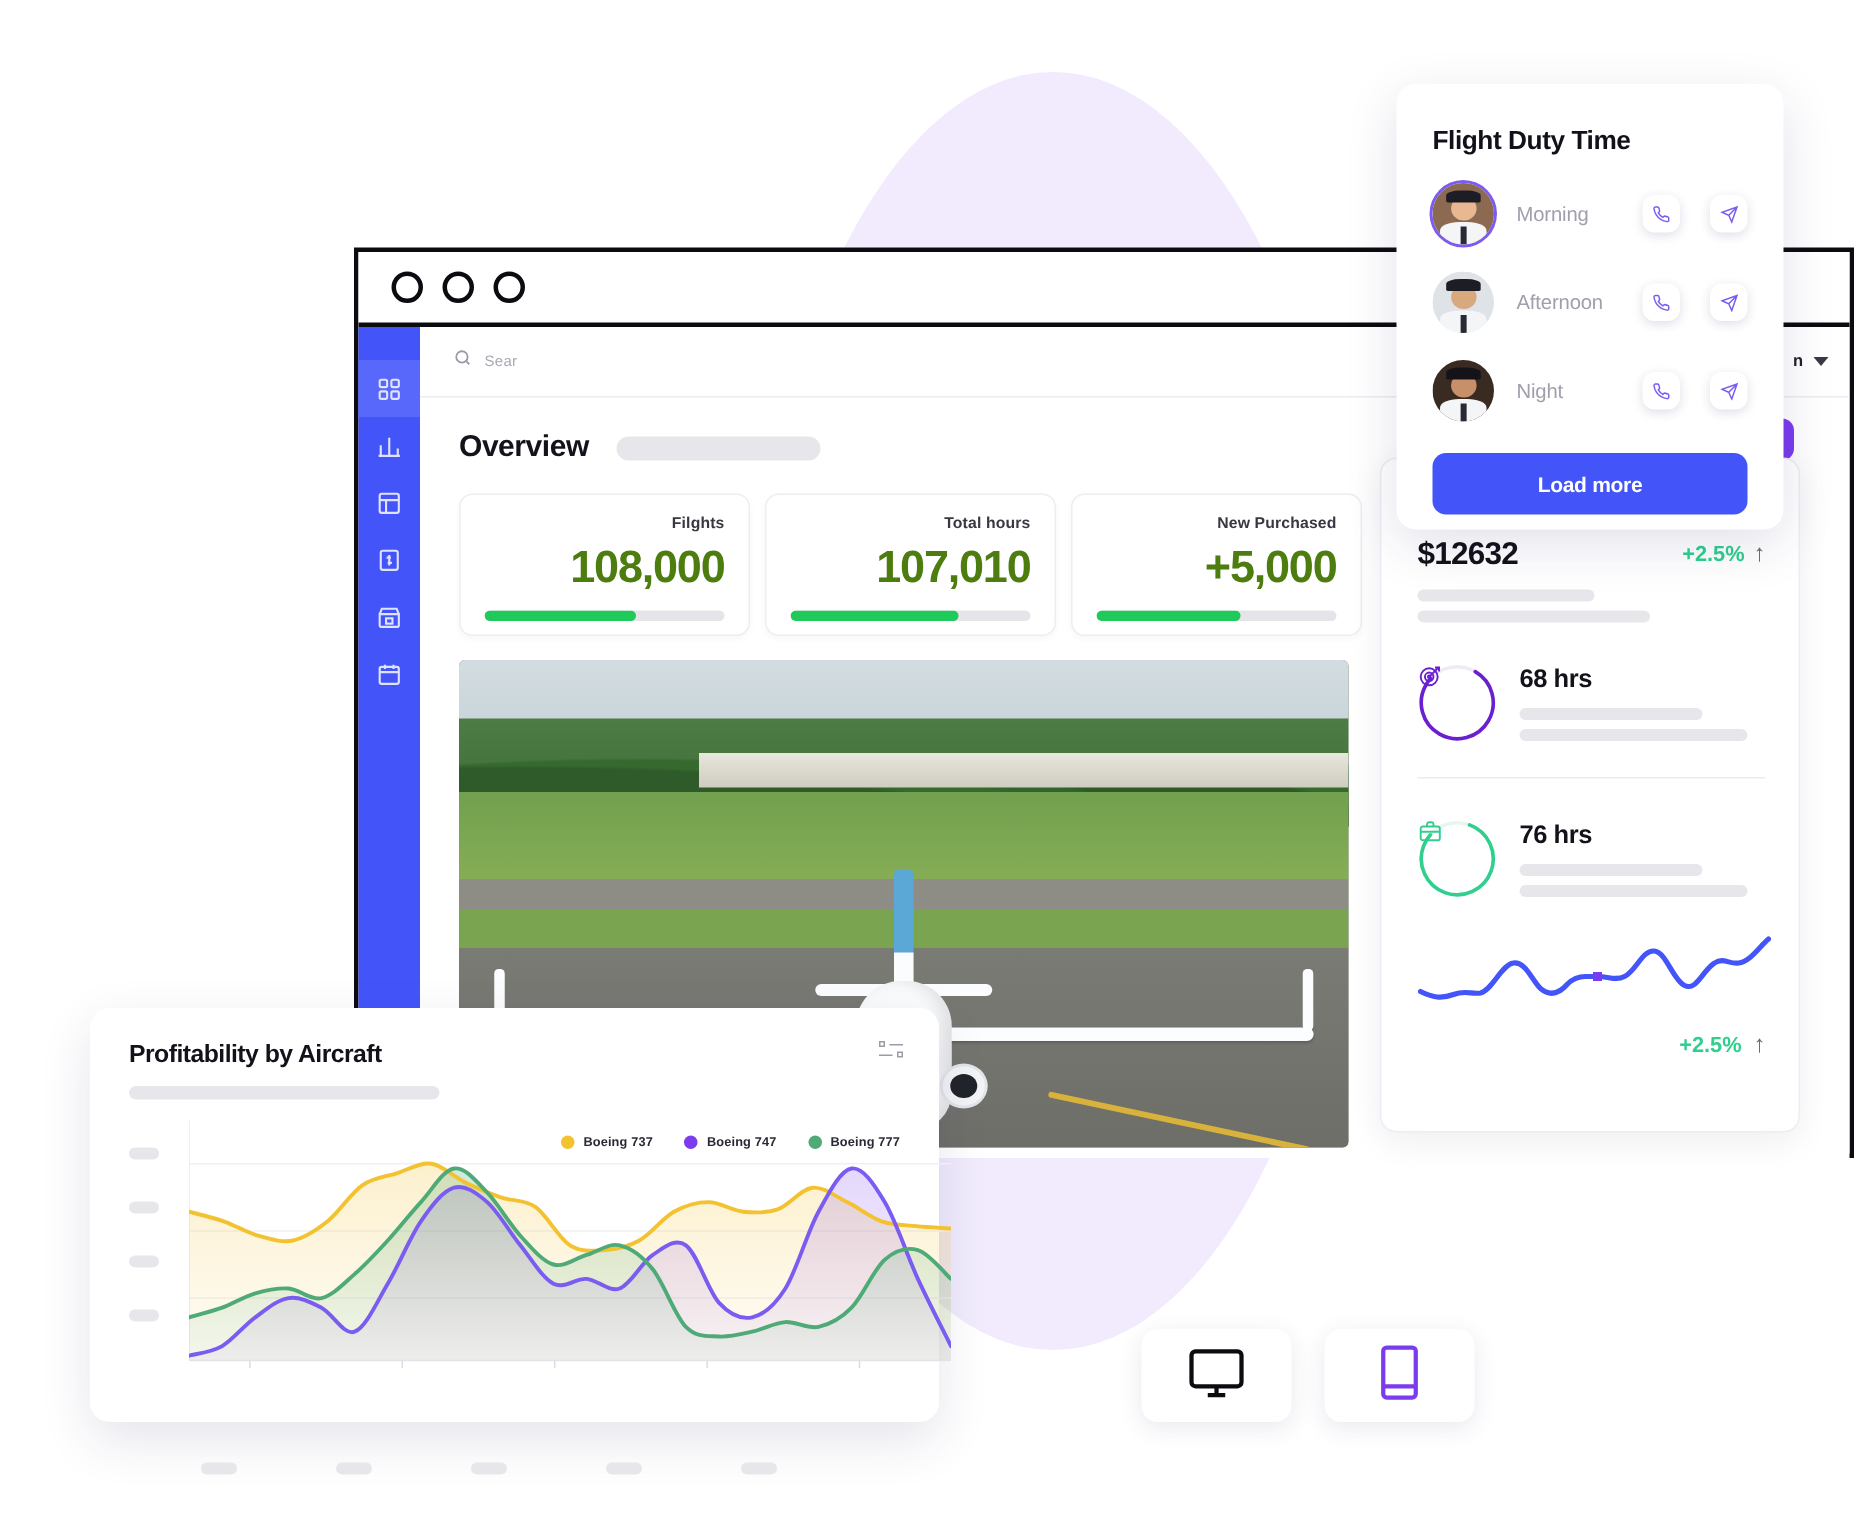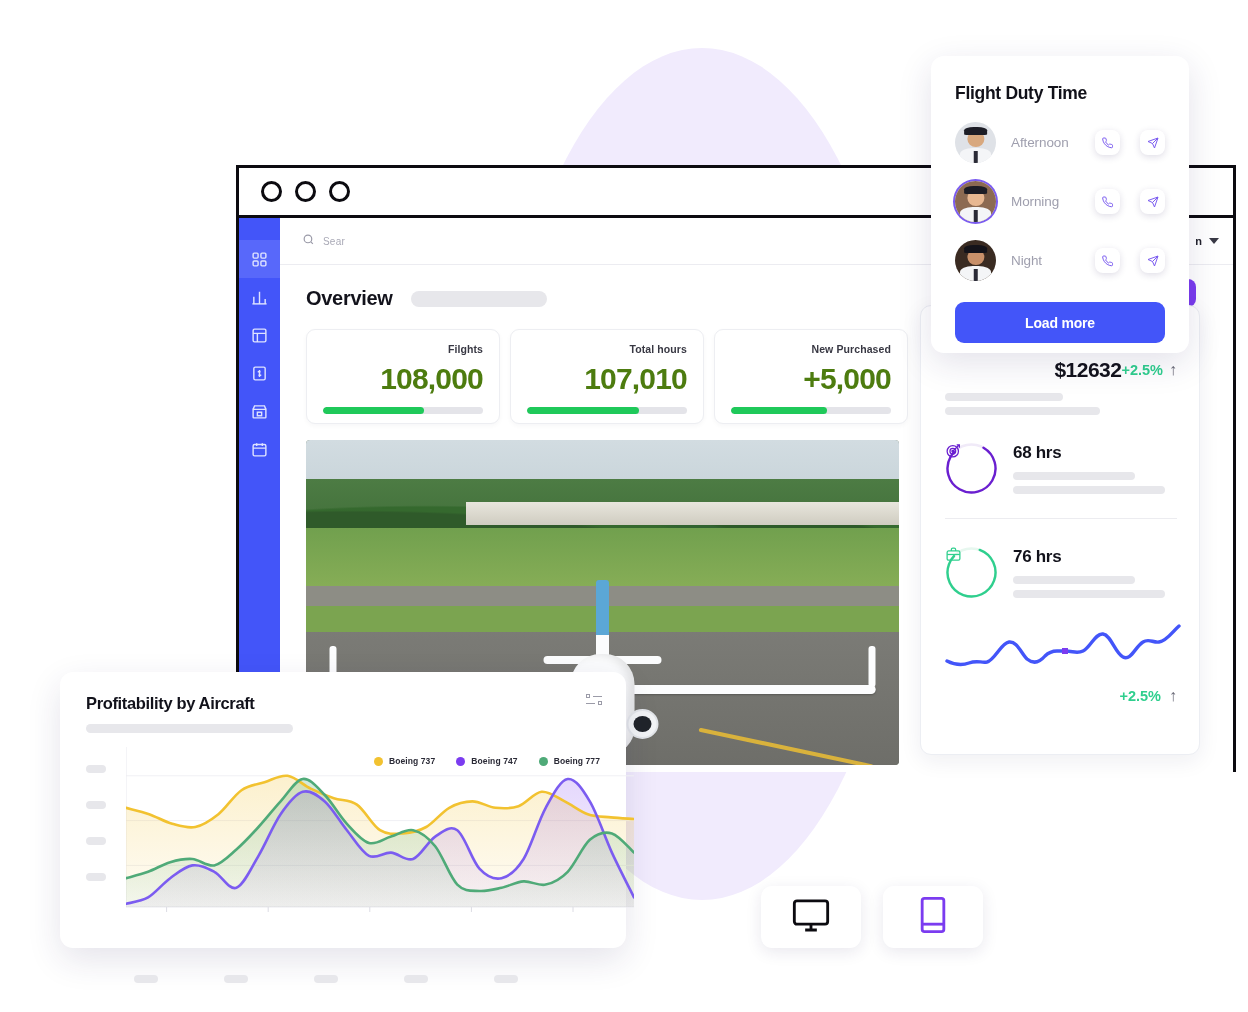--- a/index.html
+++ b/index.html
@@ -187,21 +187,21 @@
     width:10px; height:10px; border-radius:50%; background:#d98b1d; }
 
   
   .right-panel {
     position: absolute; left: 920px; top: 305px;
     width: 280px; height: 450px;
     background: #ffffff; border: 1px solid #eceef3; border-radius: 11px;
     box-shadow: 0 6px 22px rgba(30,30,70,.07);
     z-index: 4; padding: 52px 22px 0 24px;
   }
-  .rp-amount-row { display:flex; align-items:center; justify-content:flex-end; }
+  .rp-amount-row { display:flex; align-items:center; justify-content:space-between; }
   .rp-amount { font-size: 21px; font-weight: 700; color:#12121b; letter-spacing:-.5px; }
   .rp-delta { display:flex; align-items:center; gap:6px; }
   .rp-pct { font-size: 14.5px; font-weight: 700; color:#2fcf8e; }
   .rp-arrow { color:#6b6b78; font-size:16px; line-height:1; }
   .rp-skel-a { width:118px; height:8px; margin-top:11px; }
   .rp-skel-b { width:155px; height:8px; margin-top:6px; }
 
   .metric {
     display:flex; align-items:center; gap:15px; margin-top:27px;
   }
@@ -517,49 +517,49 @@
     <div class="rp-bottom-delta">
       <span class="rp-pct">+2.5%</span>
       <span class="rp-arrow">↑</span>
     </div>
   </div>
 
   <div class="duty-card">
     <div class="duty-title">Flight Duty Time</div>
 
     <div class="duty-row">
+      <div class="avatar ring-hl">
+        <div class="av-bg" style="background:#8c6a52"></div>
+        <div class="av-head" style="background:#e8b892"></div>
+        <div class="av-cap"></div>
+        <div class="av-body"></div>
+        <div class="av-tie"></div>
+      </div>
+      <span class="duty-label">Morning</span>
+      <span class="act-btn">
+        <svg width="12" height="12" viewBox="0 0 24 24" fill="none" stroke="currentColor" stroke-width="2">
+          <path d="M21 16.9v2.6a2 2 0 0 1-2.2 2 19.6 19.6 0 0 1-8.5-3 19.3 19.3 0 0 1-6-6A19.6 19.6 0 0 1 1.3 4 2 2 0 0 1 3.3 2H6a2 2 0 0 1 2 1.7c.1 1 .4 2 .7 2.9a2 2 0 0 1-.5 2.1L7.1 9.9a16 16 0 0 0 6 6l1.2-1.1a2 2 0 0 1 2.1-.5c.9.3 1.9.6 2.9.7A2 2 0 0 1 21 16.9z"></path>
+        </svg>
+      </span>
+      <span class="act-btn">
+        <svg width="12" height="12" viewBox="0 0 24 24" fill="none" stroke="currentColor" stroke-width="2">
+          <path d="M22 2L11 13M22 2l-7 20-4-9-9-4 20-7z"></path>
+        </svg>
+      </span>
+    </div>
+
+    <div class="duty-row">
       <div class="avatar">
         <div class="av-bg" style="background:#dfe2e7"></div>
         <div class="av-head" style="background:#d8a87e"></div>
         <div class="av-cap"></div>
         <div class="av-body"></div>
         <div class="av-tie"></div>
       </div>
       <span class="duty-label">Afternoon</span>
-      <span class="act-btn">
-        <svg width="12" height="12" viewBox="0 0 24 24" fill="none" stroke="currentColor" stroke-width="2">
-          <path d="M21 16.9v2.6a2 2 0 0 1-2.2 2 19.6 19.6 0 0 1-8.5-3 19.3 19.3 0 0 1-6-6A19.6 19.6 0 0 1 1.3 4 2 2 0 0 1 3.3 2H6a2 2 0 0 1 2 1.7c.1 1 .4 2 .7 2.9a2 2 0 0 1-.5 2.1L7.1 9.9a16 16 0 0 0 6 6l1.2-1.1a2 2 0 0 1 2.1-.5c.9.3 1.9.6 2.9.7A2 2 0 0 1 21 16.9z"></path>
-        </svg>
-      </span>
-      <span class="act-btn">
-        <svg width="12" height="12" viewBox="0 0 24 24" fill="none" stroke="currentColor" stroke-width="2">
-          <path d="M22 2L11 13M22 2l-7 20-4-9-9-4 20-7z"></path>
-        </svg>
-      </span>
-    </div>
-
-    <div class="duty-row">
-      <div class="avatar ring-hl">
-        <div class="av-bg" style="background:#8c6a52"></div>
-        <div class="av-head" style="background:#e8b892"></div>
-        <div class="av-cap"></div>
-        <div class="av-body"></div>
-        <div class="av-tie"></div>
-      </div>
-      <span class="duty-label">Morning</span>
       <span class="act-btn">
         <svg width="12" height="12" viewBox="0 0 24 24" fill="none" stroke="currentColor" stroke-width="2">
           <path d="M21 16.9v2.6a2 2 0 0 1-2.2 2 19.6 19.6 0 0 1-8.5-3 19.3 19.3 0 0 1-6-6A19.6 19.6 0 0 1 1.3 4 2 2 0 0 1 3.3 2H6a2 2 0 0 1 2 1.7c.1 1 .4 2 .7 2.9a2 2 0 0 1-.5 2.1L7.1 9.9a16 16 0 0 0 6 6l1.2-1.1a2 2 0 0 1 2.1-.5c.9.3 1.9.6 2.9.7A2 2 0 0 1 21 16.9z"></path>
         </svg>
       </span>
       <span class="act-btn">
         <svg width="12" height="12" viewBox="0 0 24 24" fill="none" stroke="currentColor" stroke-width="2">
           <path d="M22 2L11 13M22 2l-7 20-4-9-9-4 20-7z"></path>
         </svg>
       </span>

